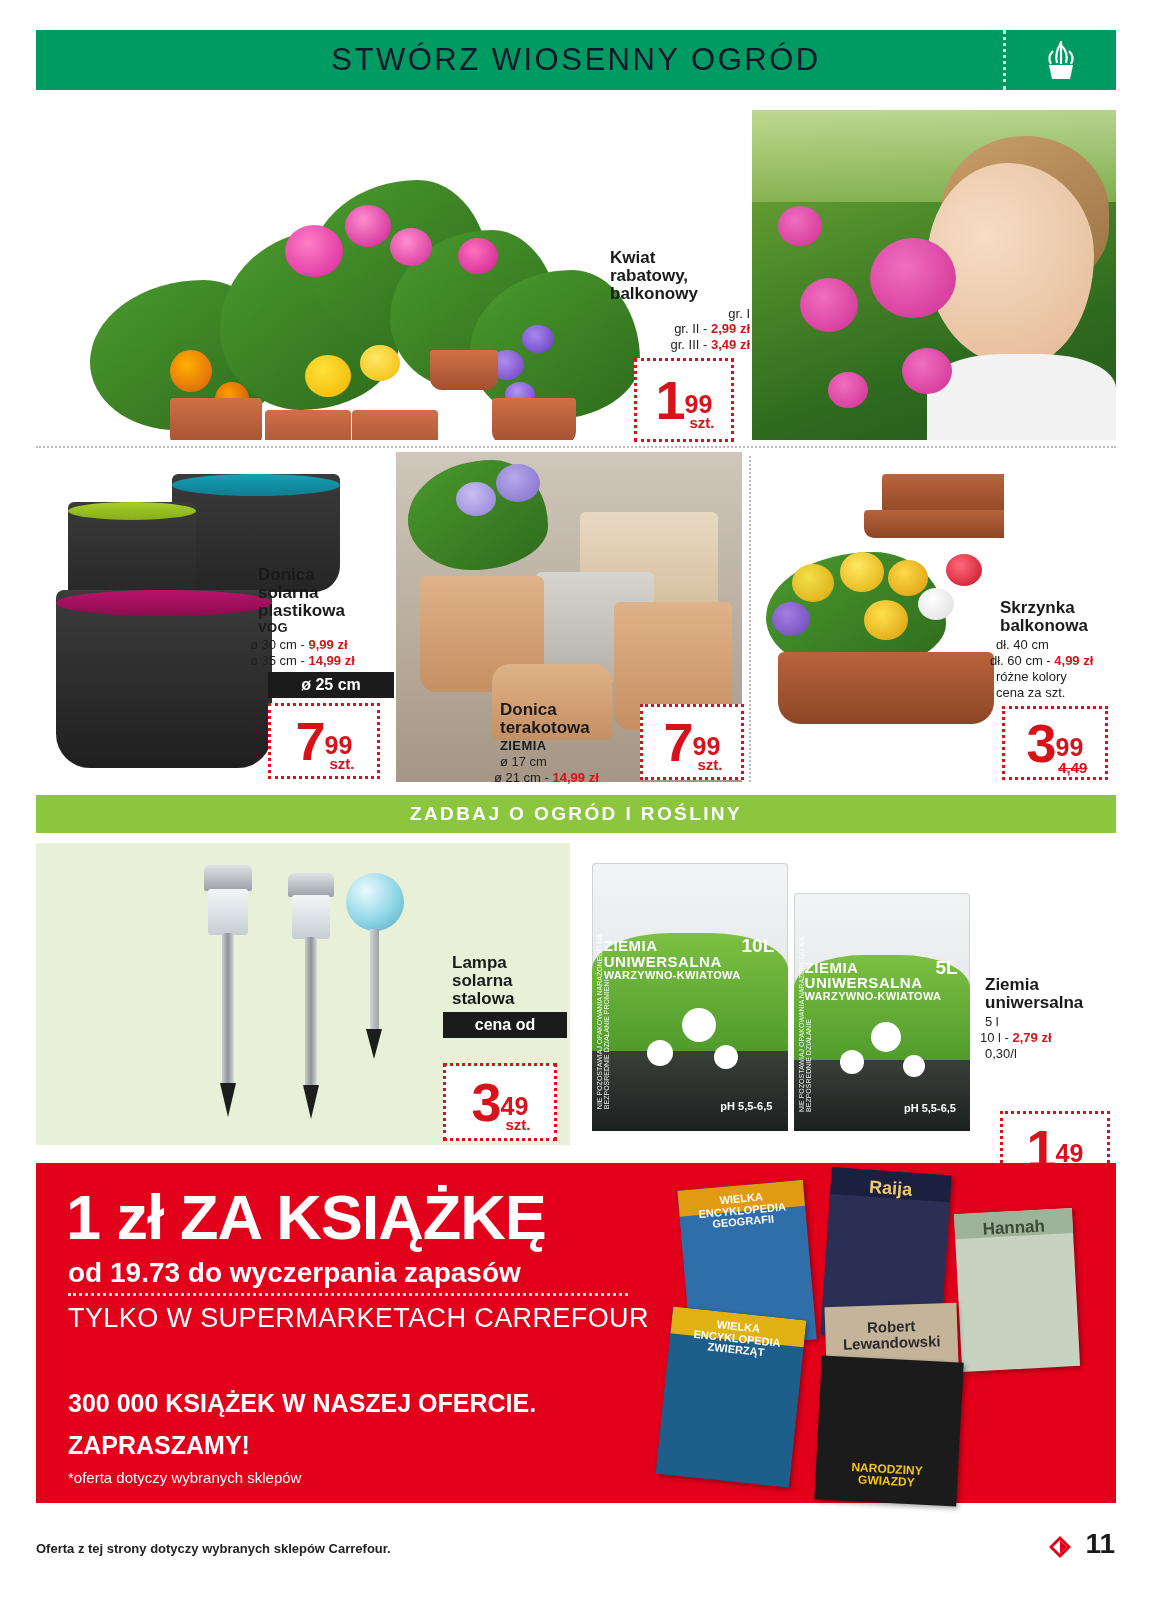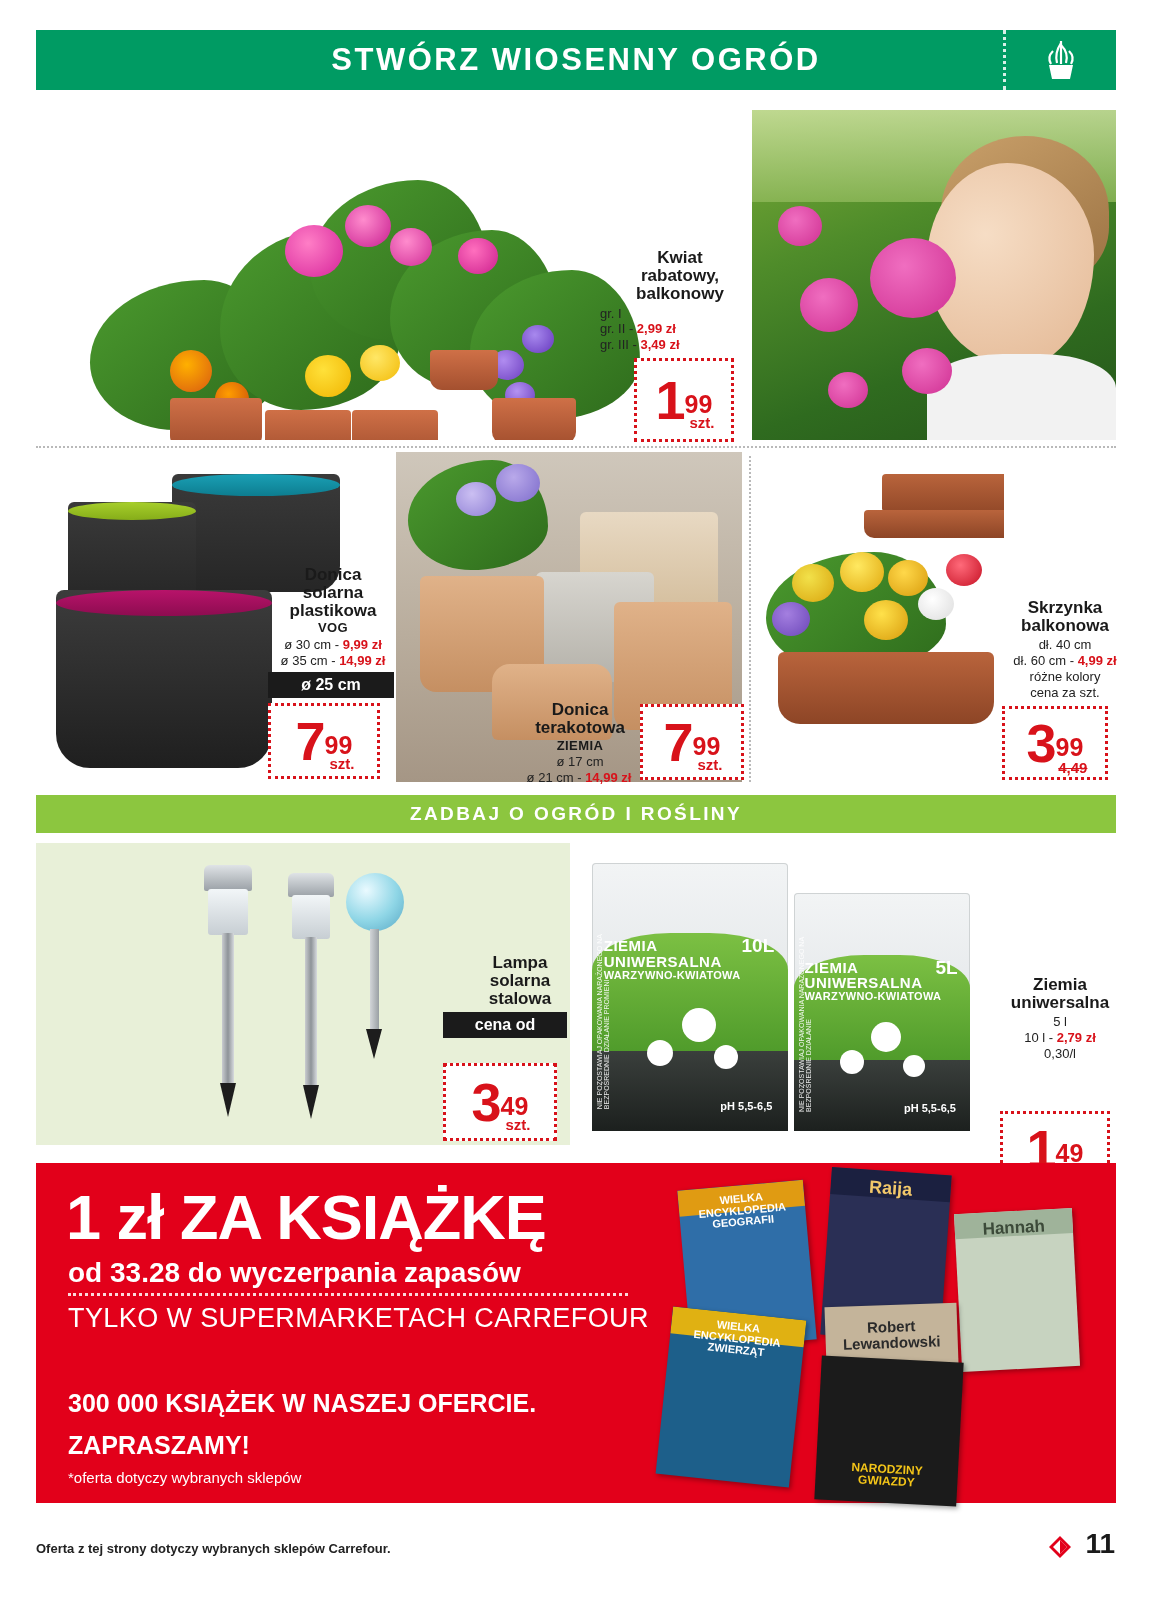--- a/index.html
+++ b/index.html
@@ -13,21 +13,21 @@
   }
   .page{position:relative;width:1151px;height:1600px;}
 
   
   .banner{
     position:absolute;left:36px;top:30px;width:1080px;height:60px;
     background:#009b63;
     display:flex;align-items:center;justify-content:center;
   }
   .banner-title{
-    color:#ffffff;font-size:31px;font-weight:bold;letter-spacing:2.5px;
+    color:#0f172a;font-size:31px;font-weight:normal;letter-spacing:2.5px;
     text-align:center;
   }
   .banner-icon{
     position:absolute;right:0;top:0;height:60px;width:110px;
     border-left:3px dotted rgba(255,255,255,.85);
     display:flex;align-items:center;justify-content:center;
   }
   .banner-icon svg{display:block;}
 
   
@@ -35,22 +35,22 @@
     position:absolute;border-top:2px dotted #b9b9b9;
   }
   .vert-dotted{
     position:absolute;border-left:2px dotted #b9b9b9;
   }
 
   .prod-name{font-weight:bold;font-size:17px;line-height:1.18;}
   .brand{font-weight:bold;font-size:13px;letter-spacing:.4px;}
   .spec{font-size:13px;line-height:1.35;color:#222;}
   .spec .red{color:#d8121a;font-weight:bold;}
-  .center{text-align:center;}
-  .right{}
+  .center{text-align:left;}
+  .right{text-align:right;}
 
   
   .price-tag{
     position:absolute;
     background:#ffffff;
     border:3px dotted #d8121a;
     color:#d8121a;
     display:flex;align-items:center;justify-content:center;
     box-sizing:border-box;
   }
@@ -471,21 +471,21 @@
     <div class="price-tag" style="left:1000px;top:1067px;width:110px;height:76px;margin-top:44px;">
       <div class="price-inner">
         <span class="price-main">1</span><span class="price-cents">49</span>
         <span class="price-unit">opak.</span>
       </div>
     </div>
   </div>
 
   <div class="promo">
     <h1>1 zł ZA KSIĄŻKĘ</h1>
-    <div class="l2">od 33.28 do wyczerpania zapasów</div>
+    <div class="l2">od 19.73 do wyczerpania zapasów</div>
     <div class="dots"></div>
     <div class="l3">TYLKO W SUPERMARKETACH CARREFOUR</div>
     <div class="l5">300 000 KSIĄŻEK W NASZEJ OFERCIE.</div>
     <div class="l6">ZAPRASZAMY!</div>
     <div class="l7">*oferta dotyczy wybranych sklepów</div>
 
     <div class="book" style="left:648px;top:22px;width:126px;height:160px;background:#2f6ea8;transform:rotate(-5deg);">
       <div class="strip" style="background:#e09b12;"></div>
       <div class="title">WIELKA ENCYKLOPEDIA GEOGRAFII</div>
     </div>

